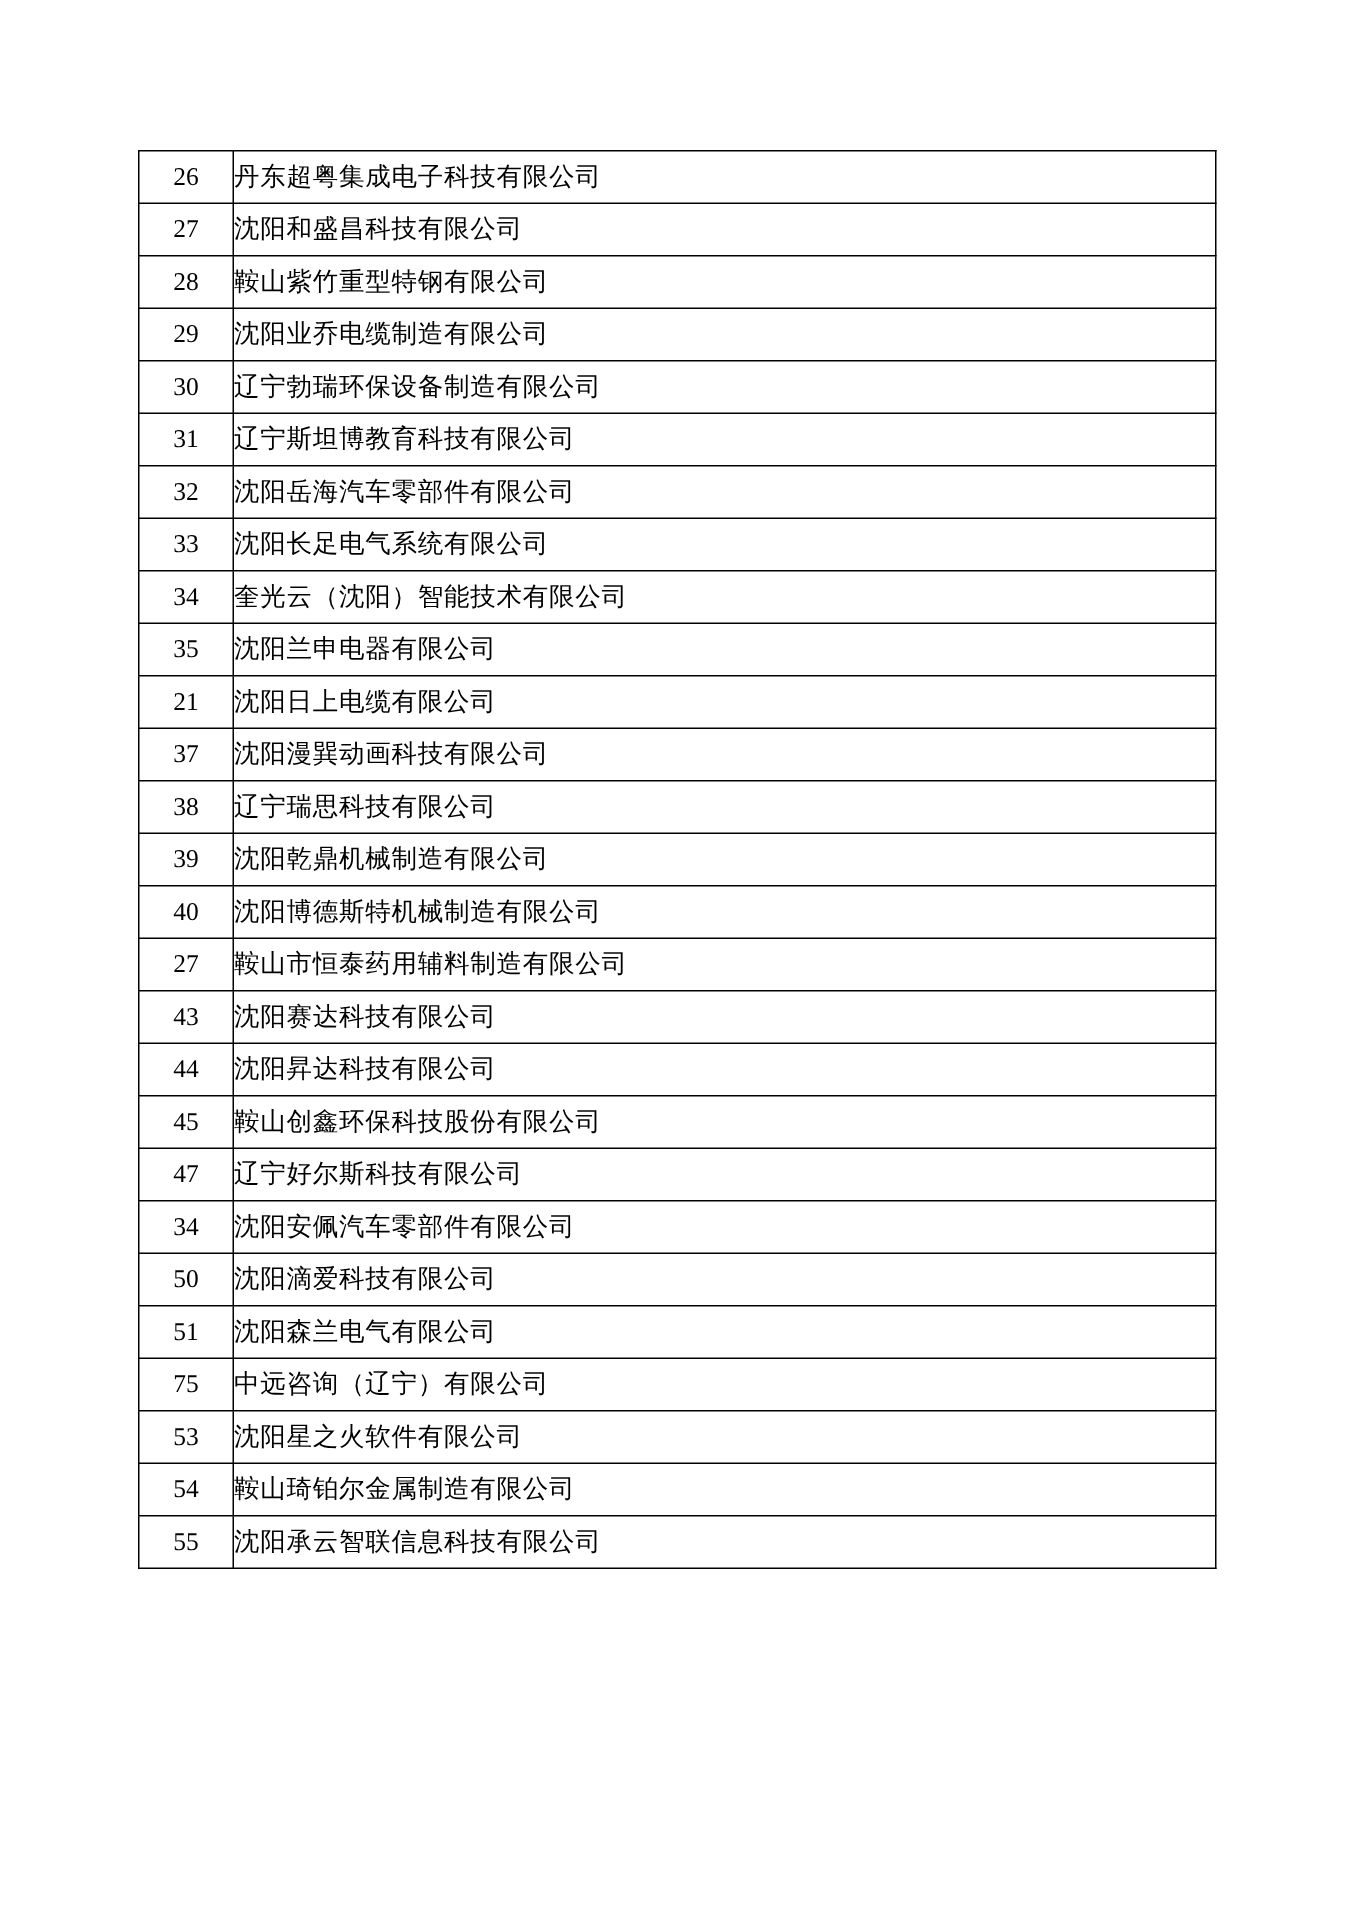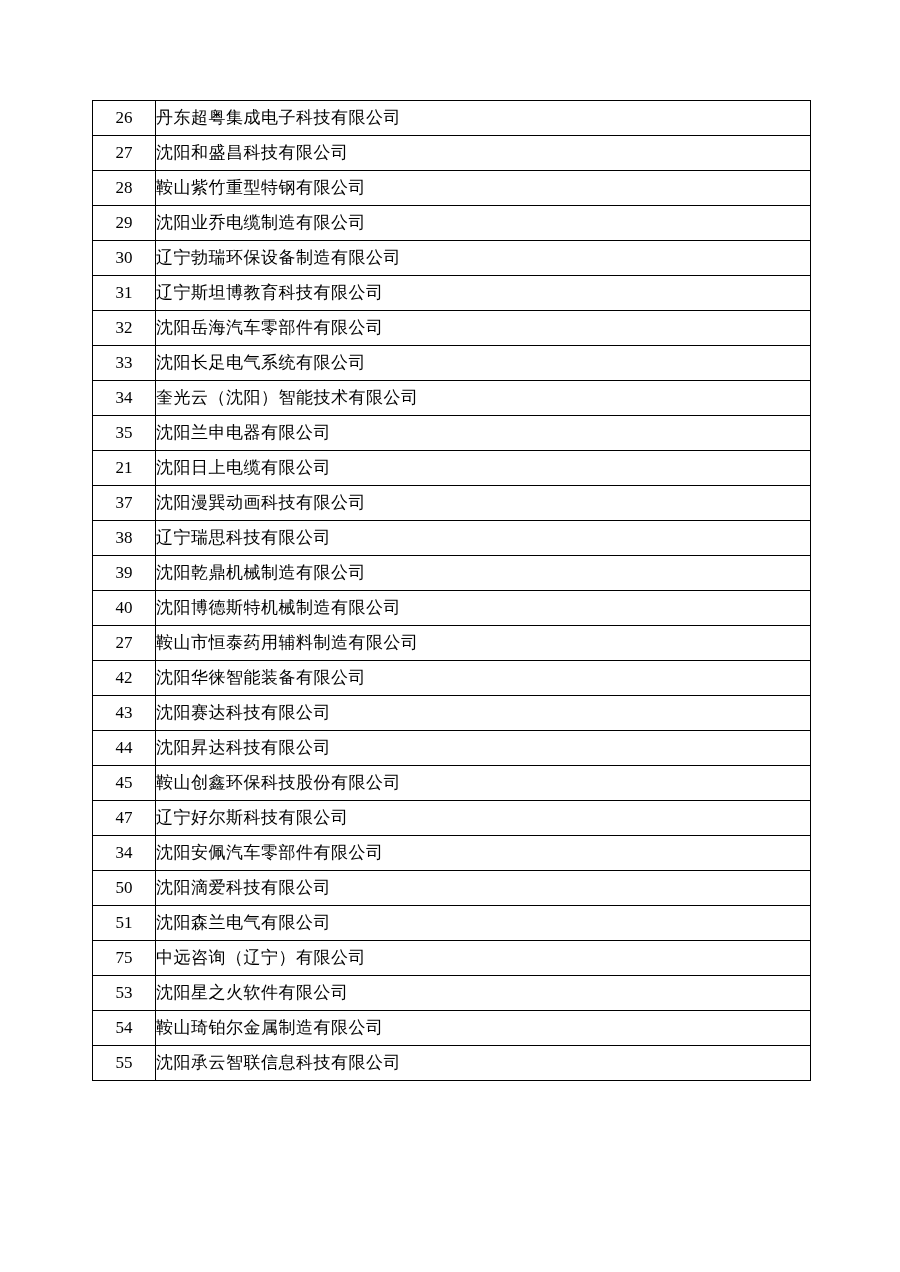--- a/index.html
+++ b/index.html
@@ -110,24 +110,20 @@
         </tr>
         <tr>
           <td class="idx">40</td>
           <td class="name">沈阳博德斯特机械制造有限公司</td>
         </tr>
         <tr>
           <td class="idx">27</td>
           <td class="name">鞍山市恒泰药用辅料制造有限公司</td>
         </tr>
         <tr>
-          <td class="idx">42</td>
-          <td class="name">沈阳华徕智能装备有限公司</td>
-        </tr>
-        <tr>
           <td class="idx">43</td>
           <td class="name">沈阳赛达科技有限公司</td>
         </tr>
         <tr>
           <td class="idx">44</td>
           <td class="name">沈阳昇达科技有限公司</td>
         </tr>
         <tr>
           <td class="idx">45</td>
           <td class="name">鞍山创鑫环保科技股份有限公司</td>

